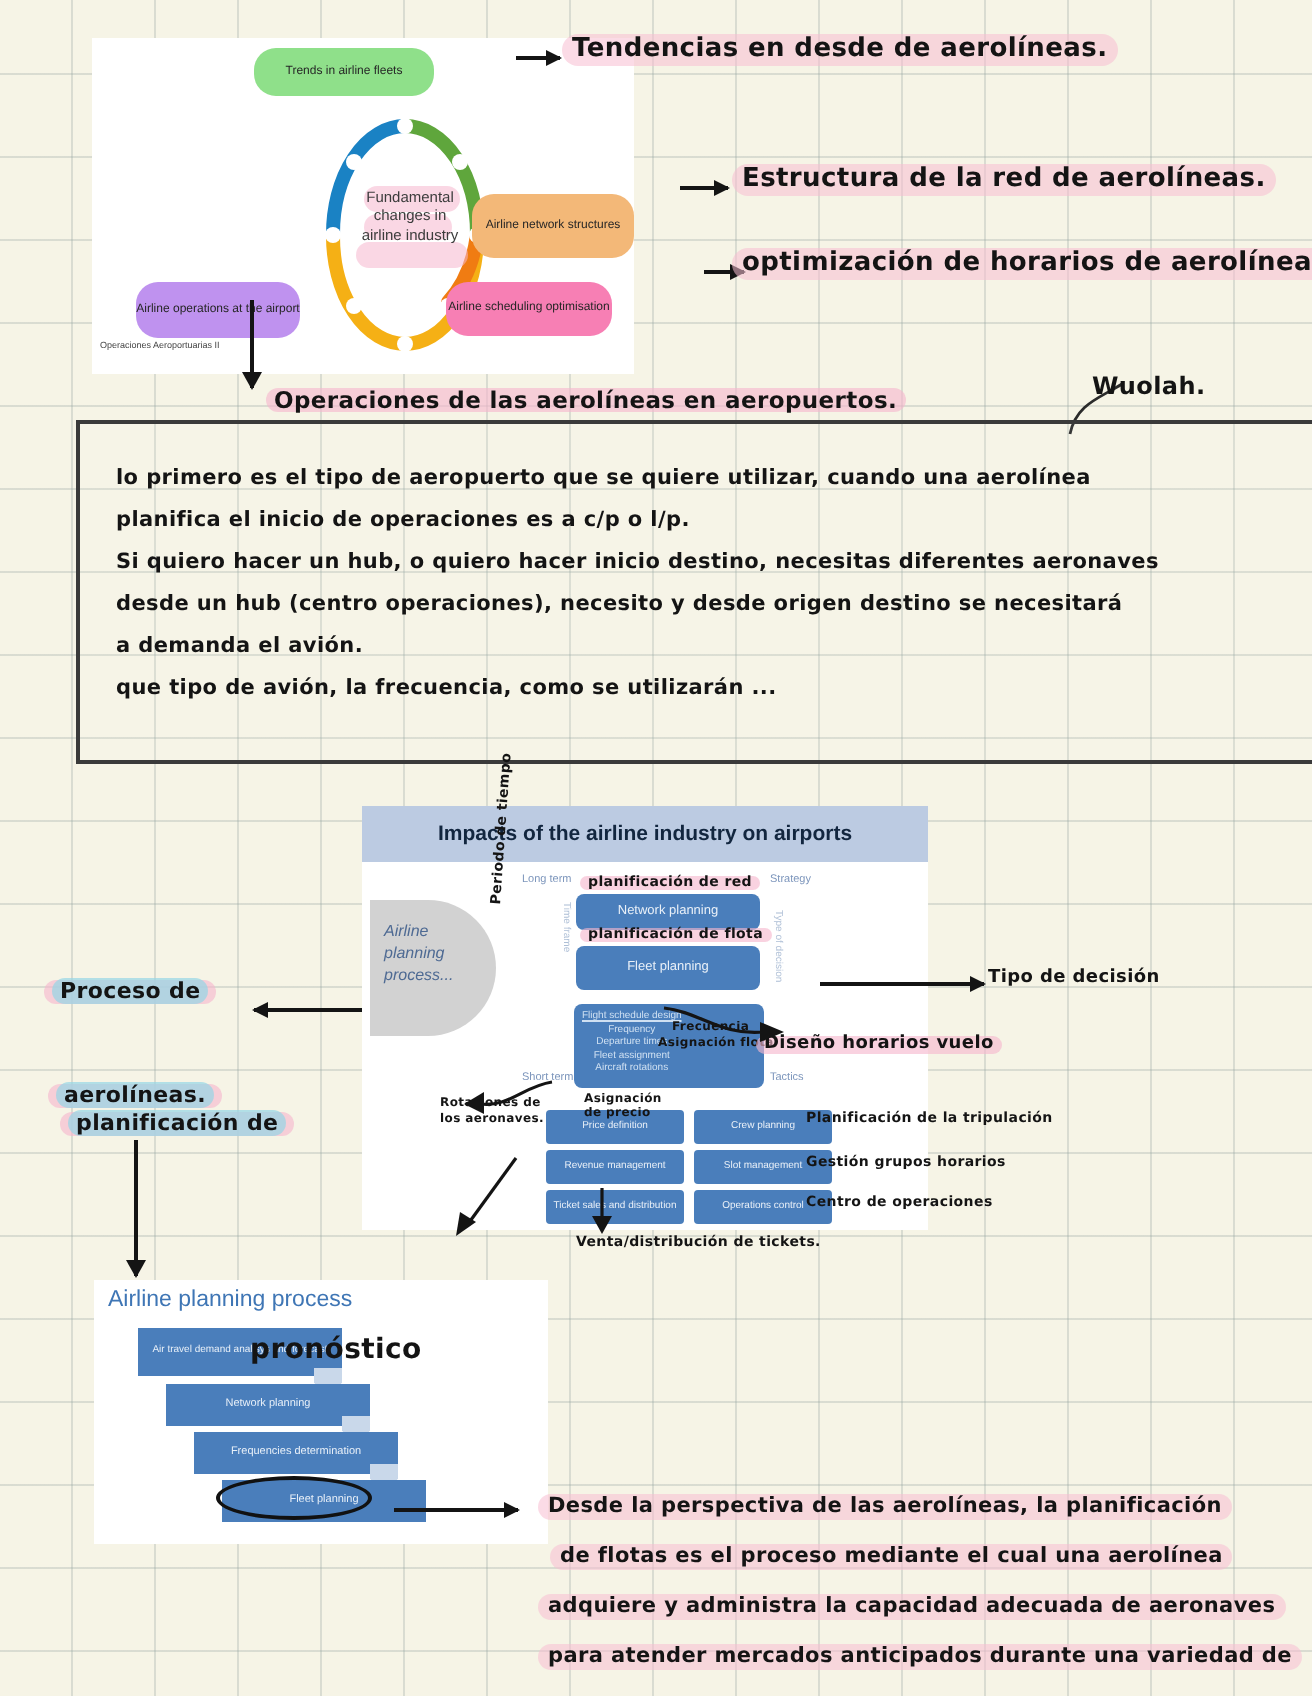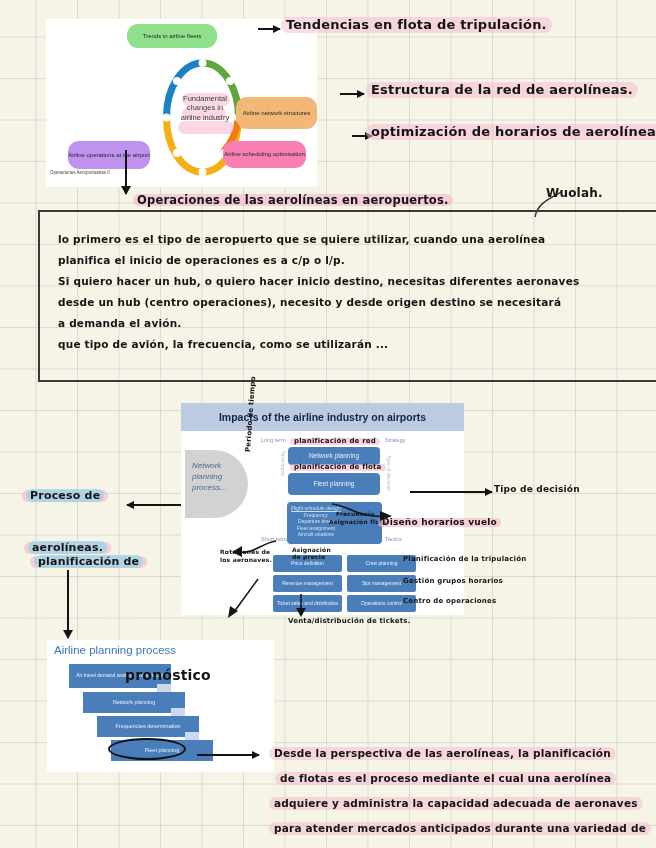--- a/index.html
+++ b/index.html
@@ -178,21 +178,21 @@
       <span>Airline operations at the airport</span>
     </div>
 
     <div class="abs" style="left:4px;top:151px;font-size:4.5px;color:#444;">Operaciones Aeroportuarias II</div>
   </div>
 
   <div class="arrow-h" style="left:258px;top:28px;width:22px;"></div>
   <div class="arrow-h" style="left:340px;top:93px;width:24px;"></div>
   <div class="arrow-h" style="left:352px;top:135px;width:20px;"></div>
 
-  <div class="abs hand hl-pink2" style="left:281px;top:17px;font-size:13px;">Tendencias en flota de tripulación.</div>
+  <div class="abs hand hl-pink2" style="left:281px;top:17px;font-size:13px;">Tendencias en desde de aerolíneas.</div>
   <div class="abs hand hl-pink2" style="left:366px;top:82px;font-size:13px;">Estructura de la red de aerolíneas.</div>
   <div class="abs hand hl-pink2" style="left:366px;top:124px;font-size:13px;">optimización de horarios de aerolíneas.</div>
 
   <div class="arrow-v" style="left:125px;top:150px;height:44px;"></div>
 
   <div class="abs hand hl-pink" style="left:133px;top:194px;font-size:11.5px;">Operaciones de las aerolíneas en aeropuertos.</div>
 
   <svg class="curve-w" style="left:534px;top:190px;" width="40" height="28">
     <path d="M1 27 C4 12, 16 9, 27 2" stroke="#2b2b2b" stroke-width="1.4" fill="none"></path>
   </svg>
@@ -205,21 +205,21 @@
     <div class="note-line hand" style="top:85px;font-size:10.5px;">desde un hub (centro operaciones), necesito y desde origen destino se necesitará</div>
     <div class="note-line hand" style="top:106px;font-size:10.5px;">a demanda el avión.</div>
     <div class="note-line hand" style="top:127px;font-size:10.5px;">que tipo de avión, la frecuencia, como se utilizarán ...</div>
   </div>
 
   <div class="slide" id="slide-impacts">
     <div class="impacts-title" style="font-size:10.5px;">Impacts of the airline industry on airports</div>
 
     <div class="gray-blob">
       <span style="font-size:8px;">
-        <div>Network</div>
+        <div>Airline</div>
         <div>planning</div>
         <div>process...</div>
       </span>
     </div>
 
     <div class="axis-lbl" style="left:80px;top:34px;font-size:5.5px;">Long term</div>
     <div class="axis-lbl" style="left:80px;top:133px;font-size:5.5px;">Short term</div>
     <div class="axis-vert" style="left:99px;top:48px;font-size:5px;">Time frame</div>
     <div class="axis-lbl" style="left:204px;top:34px;font-size:5.5px;">Strategy</div>
     <div class="axis-lbl" style="left:204px;top:133px;font-size:5.5px;">Tactics</div>

